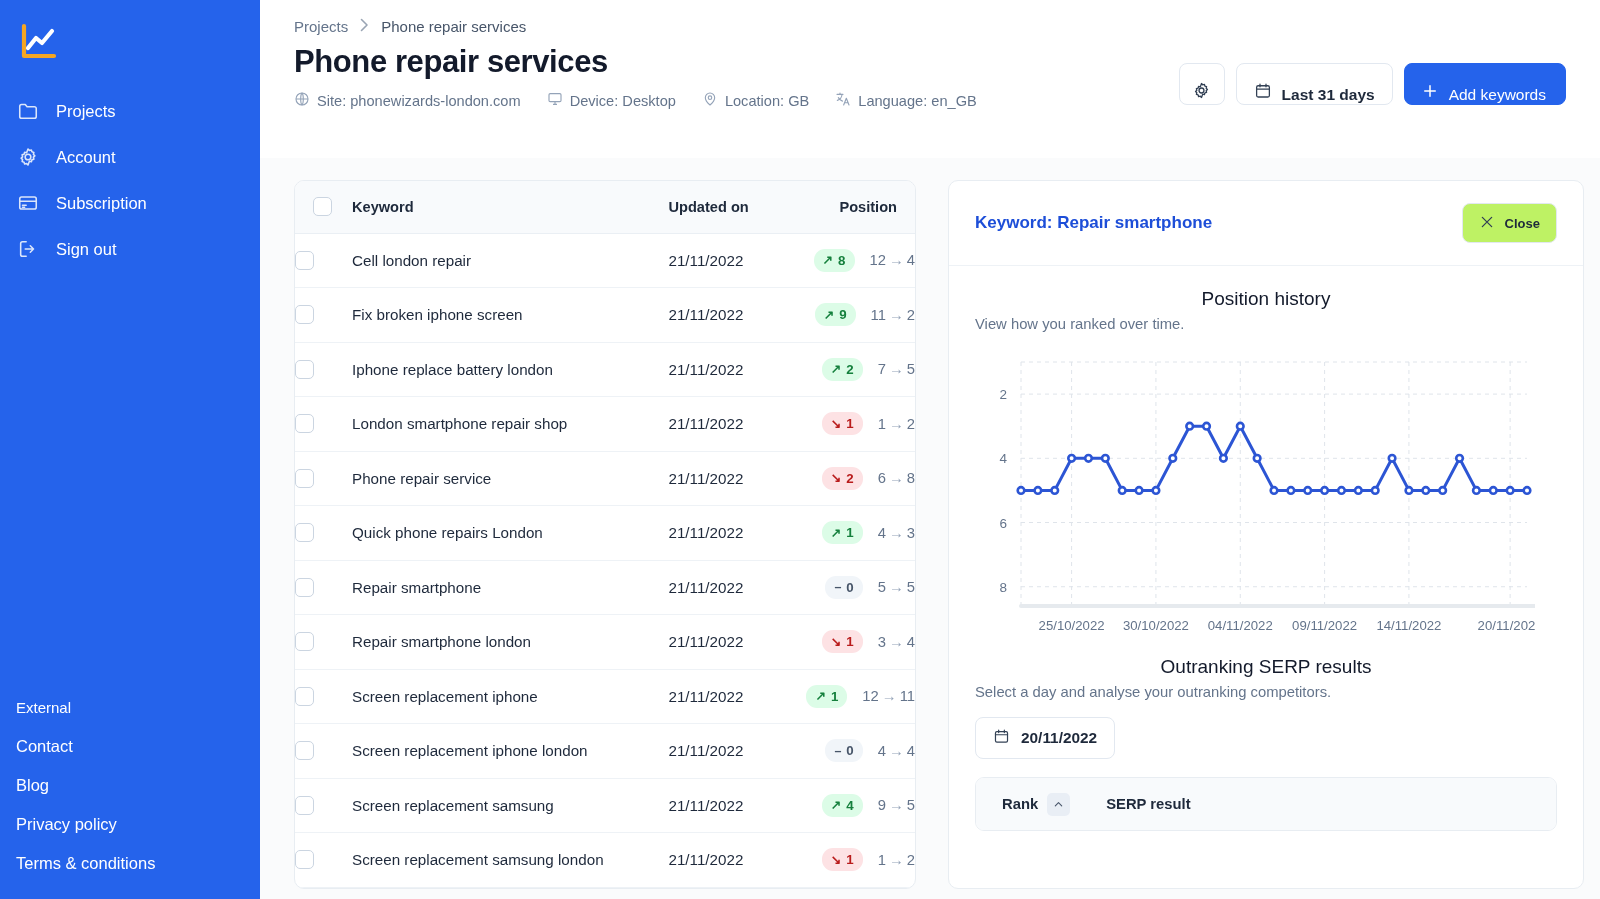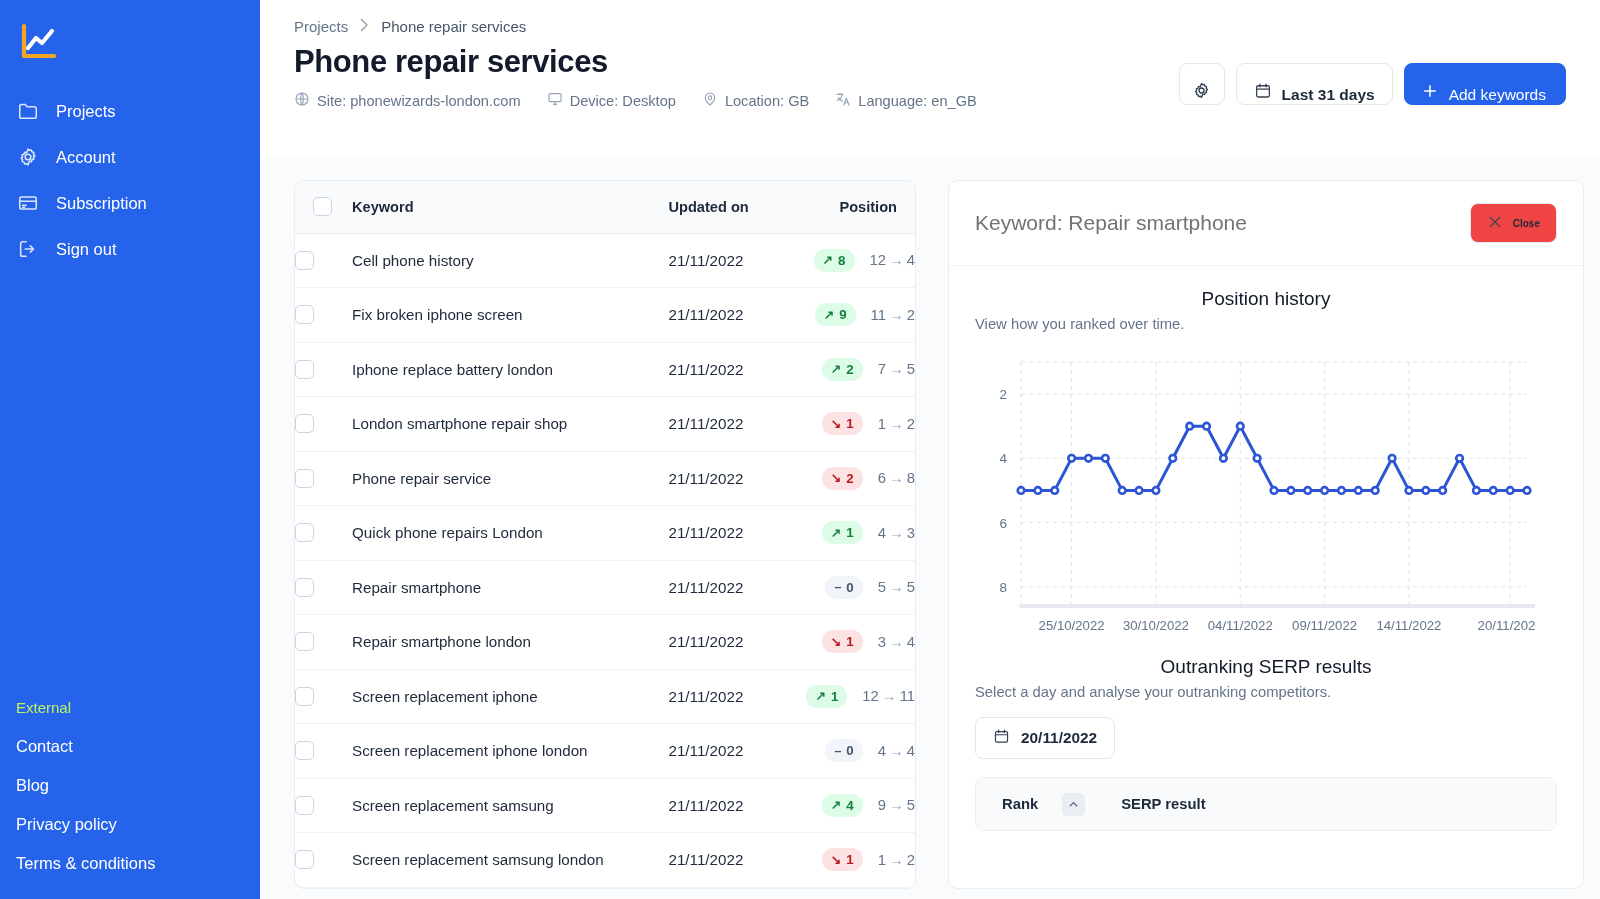--- a/index.html
+++ b/index.html
@@ -23,21 +23,21 @@
   .nav-item {
     display: flex; align-items: center; gap: 16px;
     height: 46px; padding: 0 0 0 16px;
     color: #ffffff; font-size: 16.5px; cursor: pointer;
   }
   .nav-item .ico { width: 24px; height: 24px; display: flex; align-items: center; justify-content: center; }
   .external {
     position: absolute; left: 0; bottom: 16px; width: 100%;
   }
   .ext-head {
-    color: #bef264; font-size: 15px; padding: 0 0 11px 16px;
+    color: #ffffff; font-size: 15px; padding: 0 0 11px 16px;
   }
   .ext-link {
     display: block; color: #ffffff; font-size: 16.5px;
     padding: 10px 0 10px 16px; cursor: pointer; text-decoration: none;
   }
 
   
   .main { flex: 1; height: 899px; background: #fafbfc; position: relative; overflow: hidden; }
 
   .topbar { padding: 18px 34px 0 34px; background: #ffffff; height: 158px; }
@@ -101,25 +101,25 @@
   .badge .ar { font-size: 12.5px; line-height: 1; }
   .shift { color: #64748b; font-size: 14.8px; white-space: nowrap; }
   .shift .arr { color: #94a3b8; margin: 0 3px; }
 
   
   .detail { flex: 1; min-width: 0; overflow: hidden; }
   .detail-head {
     display: flex; align-items: center; justify-content: space-between;
     padding: 22px 26px; border-bottom: 1px solid #eef2f6;
   }
-  .detail-title { font-size: 21px; font-weight: normal; color: #737373; }
+  .detail-title { font-size: 17px; font-weight: bold; color: #1d4ed8; }
   .close-btn {
     display: flex; align-items: center; gap: 10px;
     height: 40px; padding: 0 16px; border: 1px solid #e2e8f0;
-    border-radius: 8px; background: #ef4444; font-size: 10px;
+    border-radius: 8px; background: #bef264; font-size: 13px;
     color: #1e293b; font-weight: 600; cursor: pointer;
   }
   .sec { padding: 22px 26px 0 26px; }
   .sec h3 { font-size: 19px; color: #131a2b; font-weight: normal; text-align: center; }
   .sec p  { font-size: 14.8px; color: #64748b; margin-top: 6px; }
 
   .chart-box { position: relative; height: 300px; margin-top: 16px; }
   .chart-svg { display: block; }
 
   .date-pill {
@@ -131,21 +131,21 @@
 
   .serp-card {
     margin: 18px 26px 0 26px; border: 1px solid #e8edf2;
     border-radius: 9px; overflow: hidden;
   }
   .serp-head {
     display: flex; align-items: center; gap: 36px;
     background: #f8fafc; height: 52px; padding: 0 26px;
     font-size: 14.8px; font-weight: bold; color: #1e293b;
   }
-  .rank-cell { display: flex; align-items: center; gap: 24px; }
+  .rank-cell { display: flex; align-items: center; gap: 9px; }
   .sort-box {
     width: 23px; height: 23px; border-radius: 5px; background: #e9eef5;
     display: flex; align-items: center; justify-content: center; cursor: pointer;
   }
 </style>
 </head>
 <body>
 
 <div class="app">
 
@@ -300,21 +300,21 @@
               <th>Keyword</th>
               <th class="c-date">Updated on</th>
               <th class="c-pos">Position</th>
             </tr>
           </thead>
           <tbody id="kw-body">
               <tr>
                 <td class="c-check">
                   <span class="chk"></span>
                 </td>
-                <td>Cell phone history</td>
+                <td>Cell london repair</td>
                 <td class="c-date">21/11/2022</td>
                 <td class="c-pos">
                   <span class="pos-wrap">
                     <span class="badge up">
                       <span class="ar">↗</span>
                       <span>8</span>
                     </span>
                     <span class="shift"><span>12</span><span class="arr">→</span><span>4</span></span>
                   </span>
                 </td>

